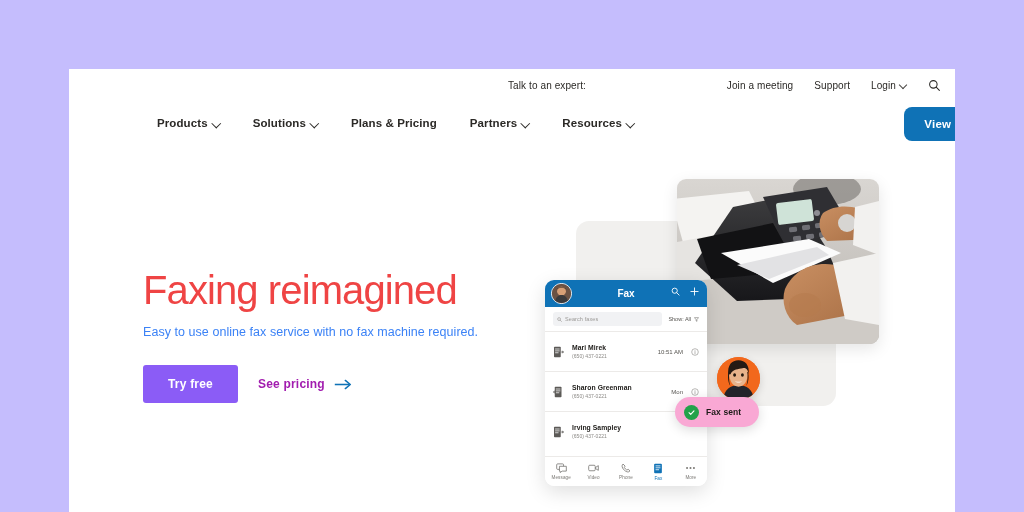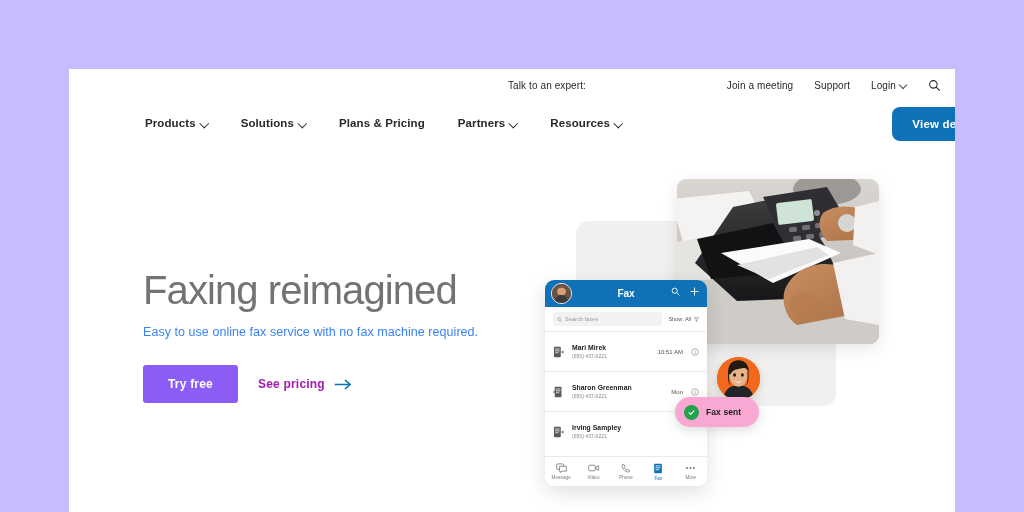--- a/index.html
+++ b/index.html
@@ -42,21 +42,21 @@
     content: ""; position: absolute; left: 0; top: 0;
     width: 5px; height: 5px;
     border-right: 1.1px solid #4a4744;
     border-bottom: 1.1px solid #4a4744;
     transform: rotate(45deg);
   }
   .search-ico { width: 13px; height: 13px; display: block; cursor: pointer; }
 
   
   .mainnav {
-    position: absolute; left: 4px; top: 38px;
+    position: absolute; left: 16px; top: 38px;
     width: 934px; height: 48px;
   }
   .nav-items {
     position: absolute; left: 72px; top: 10px;
     display: flex; align-items: center; gap: 33px;
   }
   .nav-item {
     font-size: 11.5px; color: #2b2926; font-weight: 600;
     display: flex; align-items: center; gap: 5px;
     cursor: pointer; white-space: nowrap; letter-spacing: .1px;
@@ -75,21 +75,21 @@
   }
 
   
   .hero { position: absolute; left: 74px; top: 180px; width: 400px; }
   .eyebrow {
     font-size: 9.5px; font-weight: 700; color: #2b2926;
     letter-spacing: 1.05px; text-transform: uppercase;
   }
   .headline {
     margin-top: 20px;
-    font-size: 40px; font-weight: 400; color: #737373;
+    font-size: 40px; font-weight: 400; color: #ef4444;
     letter-spacing: -0.9px; line-height: 1.05;
   }
   .subhead {
     margin-top: 14px;
     font-size: 12.5px; color: #3b82f6; letter-spacing: .05px;
   }
   .cta-row {
     margin-top: 26px; display: flex; align-items: center; gap: 20px;
   }
   .try-btn {

